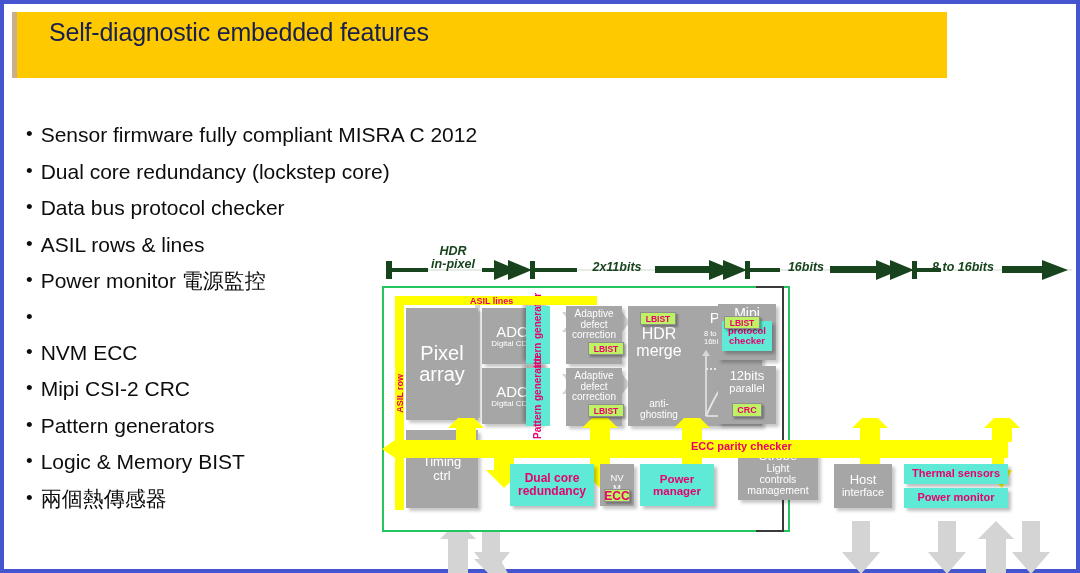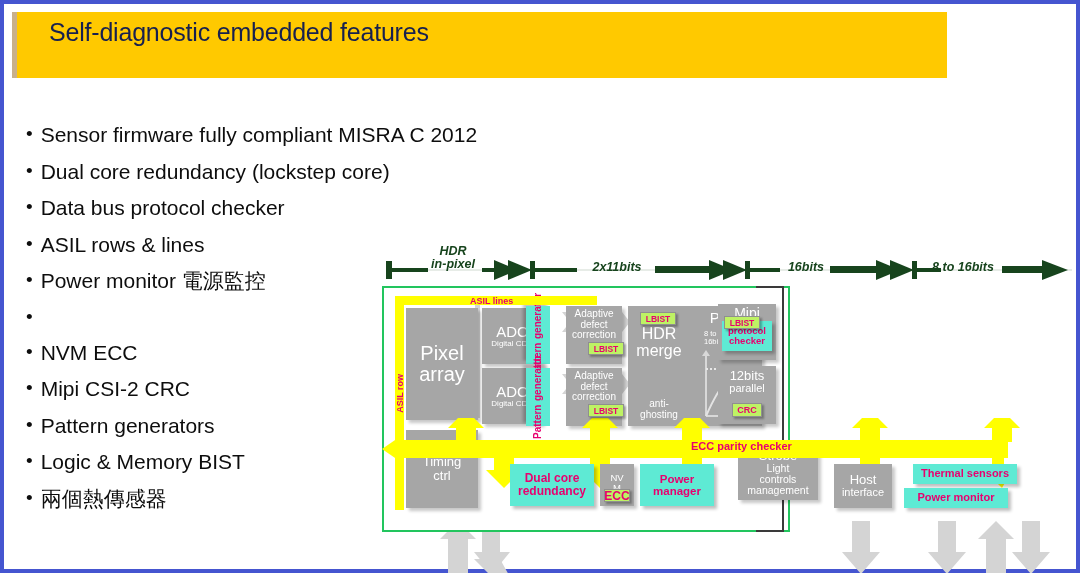--- a/index.html
+++ b/index.html
@@ -372,19 +372,19 @@
       <span>Light</span>
       <span>controls</span>
       <span>management</span>
     </div>
 
     <div class="blk" style="left:452px;top:178px;width:58px;height:44px;font-size:13px;z-index:5;pointer-events:auto;">
       <span>Host</span>
       <span style="font-size:11px;text-align:right;">interface</span>
     </div>
 
-    <div class="ylw" style="left:522px;top:178px;width:104px;height:20px;font-size:11px;z-index:5;pointer-events:auto;margin-left:9px;">Thermal sensors</div>
+    <div class="ylw" style="left:522px;top:178px;width:104px;height:20px;font-size:11px;z-index:5;pointer-events:auto;">Thermal sensors</div>
     <div class="ylw" style="left:522px;top:202px;width:104px;height:20px;font-size:11px;z-index:5;pointer-events:auto;">Power monitor</div>
   </div>
 
   <div style="position:absolute;left:752px;top:282px;width:26px;height:242px;border:2px solid #3a3a3a;border-left:none;background:transparent;z-index:0;"></div>
 
 </div>
 
 </body></html>

